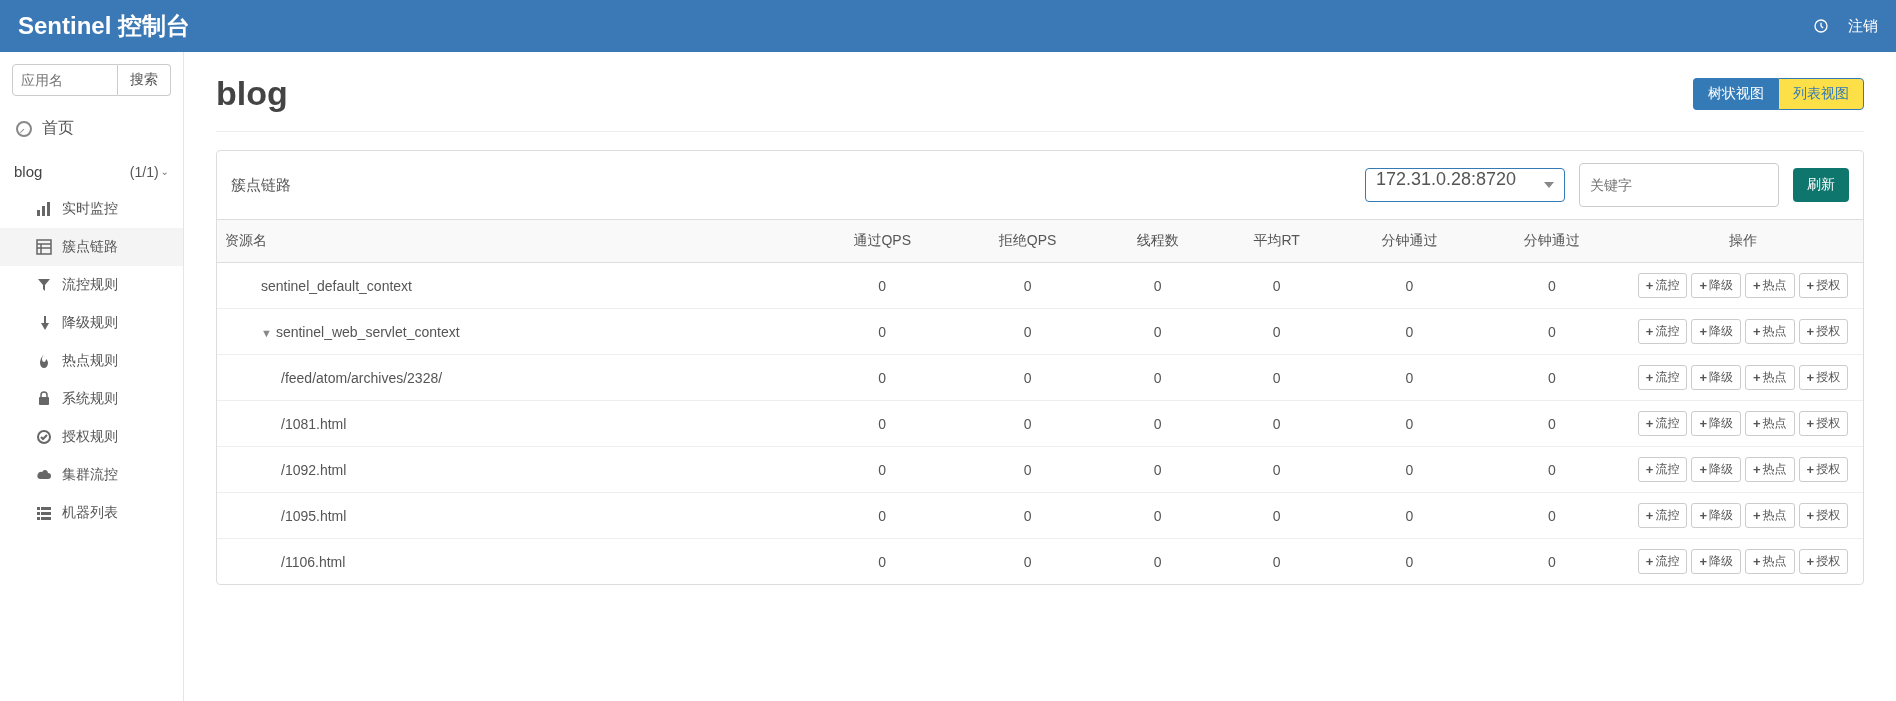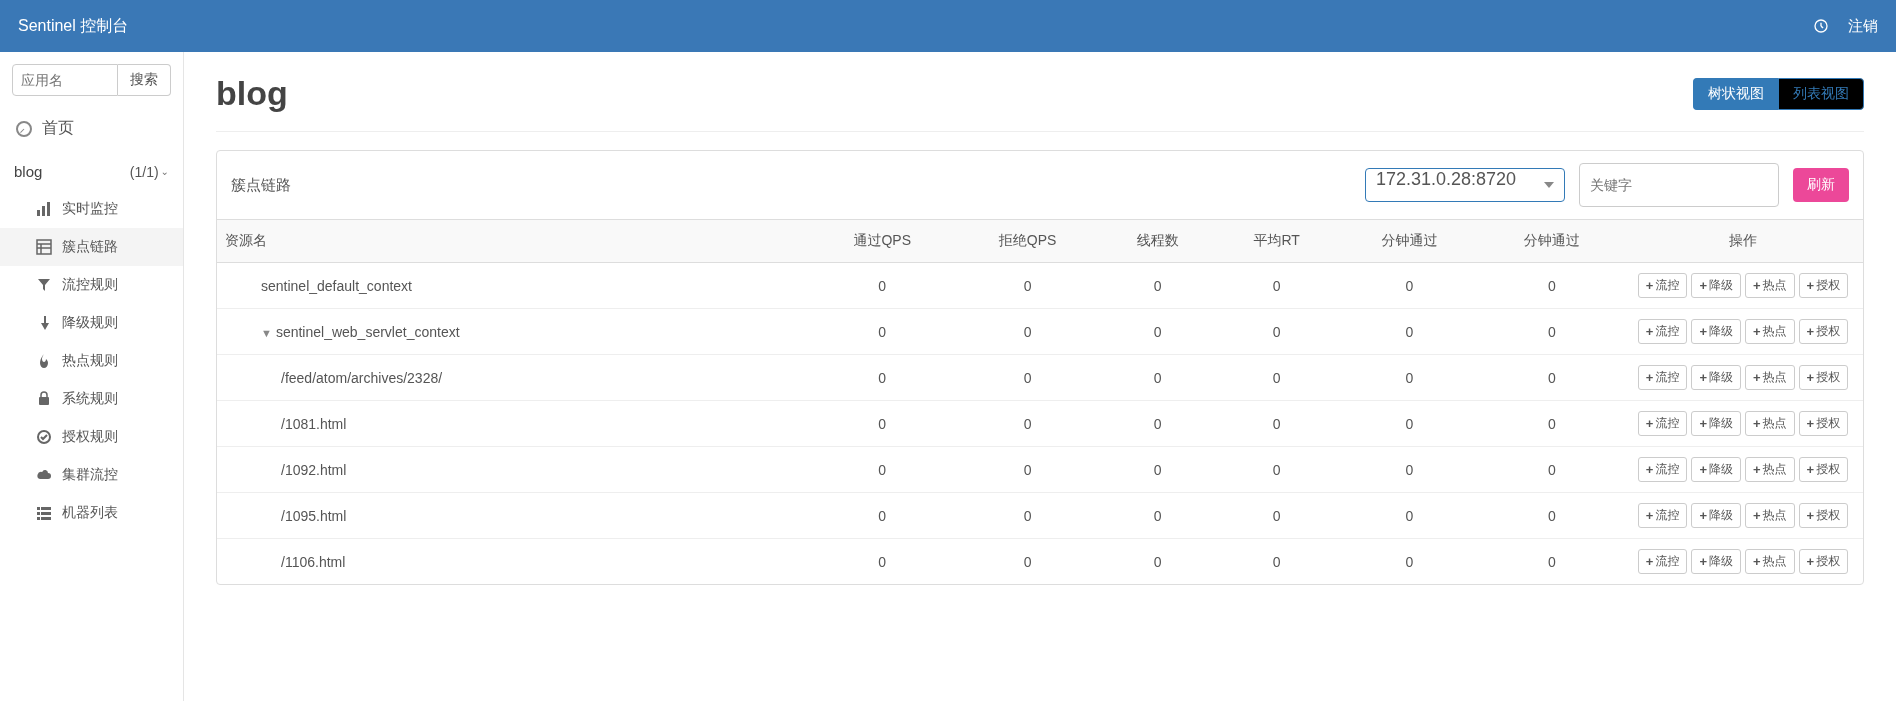--- a/index.html
+++ b/index.html
@@ -1,18 +1,18 @@
 <!DOCTYPE html>
 <html><head>
   <meta charset="utf-8">
   <style>
     * { box-sizing: border-box; margin: 0; padding: 0; }
     body { font-family: "Helvetica Neue", Helvetica, Arial, "Microsoft YaHei", sans-serif; font-size: 14px; color: #333; background: #fff; }
     .header { background: #3a78b6; color: #fff; height: 52px; display: flex; align-items: center; padding: 0 18px; justify-content: space-between; }
-    .header-title { font-size: 16px; font-weight: 400; }
+    .header-title { font-size: 24px; font-weight: 700; }
     .header-logout { font-size: 15px; display: flex; align-items: center; gap: 19px; cursor: pointer; }
     .logout-icon { width:16px; height:16px; display:inline-block; }
     .body-row { display: flex; }
     .sidebar { width: 184px; flex-shrink:0; border-right: 1px solid #e5e5e5; min-height: 649px; }
     .sidebar-search { padding: 12px 12px 8px; display: flex; }
     .sidebar-search input { flex:1; min-width:0; border:1px solid #ccc; border-radius:4px 0 0 4px; padding:6px 8px; font-size:14px; outline:none; }
     .sidebar-search button { border:1px solid #ccc; border-left:none; background:#fff; padding:6px 12px; border-radius:0 4px 4px 0; font-size:14px; color:#555; cursor:pointer; }
     .sidebar-home { padding: 14px 16px; font-size:16px; color:#555; display:flex; align-items:center; gap:10px; cursor:pointer; }
     .dash-icon { width:16px;height:16px; border:2px solid #888; border-radius:50%; position:relative; display:inline-block;}
     .dash-icon::after{content:""; position:absolute; left:50%; top:50%; width:1px; height:5px; background:#888; transform-origin:top; transform:translate(-50%,0) rotate(45deg);}
@@ -20,32 +20,32 @@
     .app-row .count { color:#555; font-size:14px; display:flex; align-items:center;}
     .sub-menu { }
     .sub-item { padding: 10px 10px 10px 36px; font-size:14px; color:#555; display:flex; align-items:center; gap:10px; cursor:pointer;}
     .sub-item.active { background:#f4f4f4; }
     .icon { width:16px; height:16px; display:inline-flex; align-items:center; justify-content:center; flex-shrink:0;}
     .icon svg { width:16px; height:16px; }
     .main { flex:1; padding: 0 32px; }
     .page-header-row { display:flex; justify-content:space-between; align-items:center; padding: 22px 0 18px; }
     .page-title { font-size: 34px; font-weight: 700; color:#444; }
     .btn-group { display:flex; }
-    .btn { border:1px solid #337ab7; padding:6px 14px; font-size:14px; cursor:pointer; background:#000000; color:#337ab7;}
+    .btn { border:1px solid #337ab7; padding:6px 14px; font-size:14px; cursor:pointer; background:#fde047; color:#337ab7;}
     .btn.primary { background:#337ab7; color:#fff; }
     .btn-group .btn:first-child { border-radius:4px 0 0 4px; border-right:none;}
     .btn-group .btn:last-child { border-radius:0 4px 4px 0;}
     .divider { border-top:1px solid #eee; margin-bottom: 18px;}
     .panel { border:1px solid #ddd; border-radius:4px; }
     .panel-header { display:flex; align-items:center; justify-content:space-between; padding:12px 14px; border-bottom:1px solid #ddd; gap:14px;}
     .panel-title { font-size:15px; color:#555; font-weight:500; flex:1;}
     .select-box { position:relative; display:flex; align-items:flex-start; border:1px solid #337ab7; border-radius:4px; width:200px; height:34px; padding:0 28px 0 10px; color:#555; font-size:18px; cursor:pointer;}
     .select-box .caret { position:absolute; right:10px; top:50%; transform:translateY(-50%); border-left:5px solid transparent; border-right:5px solid transparent; border-top:6px solid #888;}
     .keyword-input { border:1px solid #ccc; border-radius:4px; height:44px; padding:0 10px; width:200px; font-size:14px; outline:none;}
-    .refresh-btn { background:#ec4899; color:#fff; border:none; border-radius:4px; height:34px; padding:0 14px; font-size:14px; cursor:pointer;}
+    .refresh-btn { background:#0f766e; color:#fff; border:none; border-radius:4px; height:34px; padding:0 14px; font-size:14px; cursor:pointer;}
     table { width:100%; border-collapse:collapse; }
     thead th { background:#f9f9f9; font-weight:500; color:#555; padding:12px 8px; border-bottom:1px solid #ddd; font-size:14px;}
     tbody td { padding:10px 8px; border-bottom:1px solid #eee; font-size:14px; color:#555; vertical-align:middle;}
     tbody tr:last-child td { border-bottom:none;}
     .res-cell { text-align:left;margin-left:33px;}
     .num-cell { text-align:center;}
     .ops-cell { text-align:center; white-space:nowrap;}
     .mini-btn { border:1px solid #ccc; background:#fff; color:#555; padding:3px 7px; font-size:12px; border-radius:3px; margin:0 2px; cursor:pointer; display:inline-flex; align-items:center; gap:2px;}
     .plus { font-weight:700; font-size:13px; line-height:1;}
     .tree-toggle { display:inline-block; color:#888; margin-right:4px; font-size:11px;}

